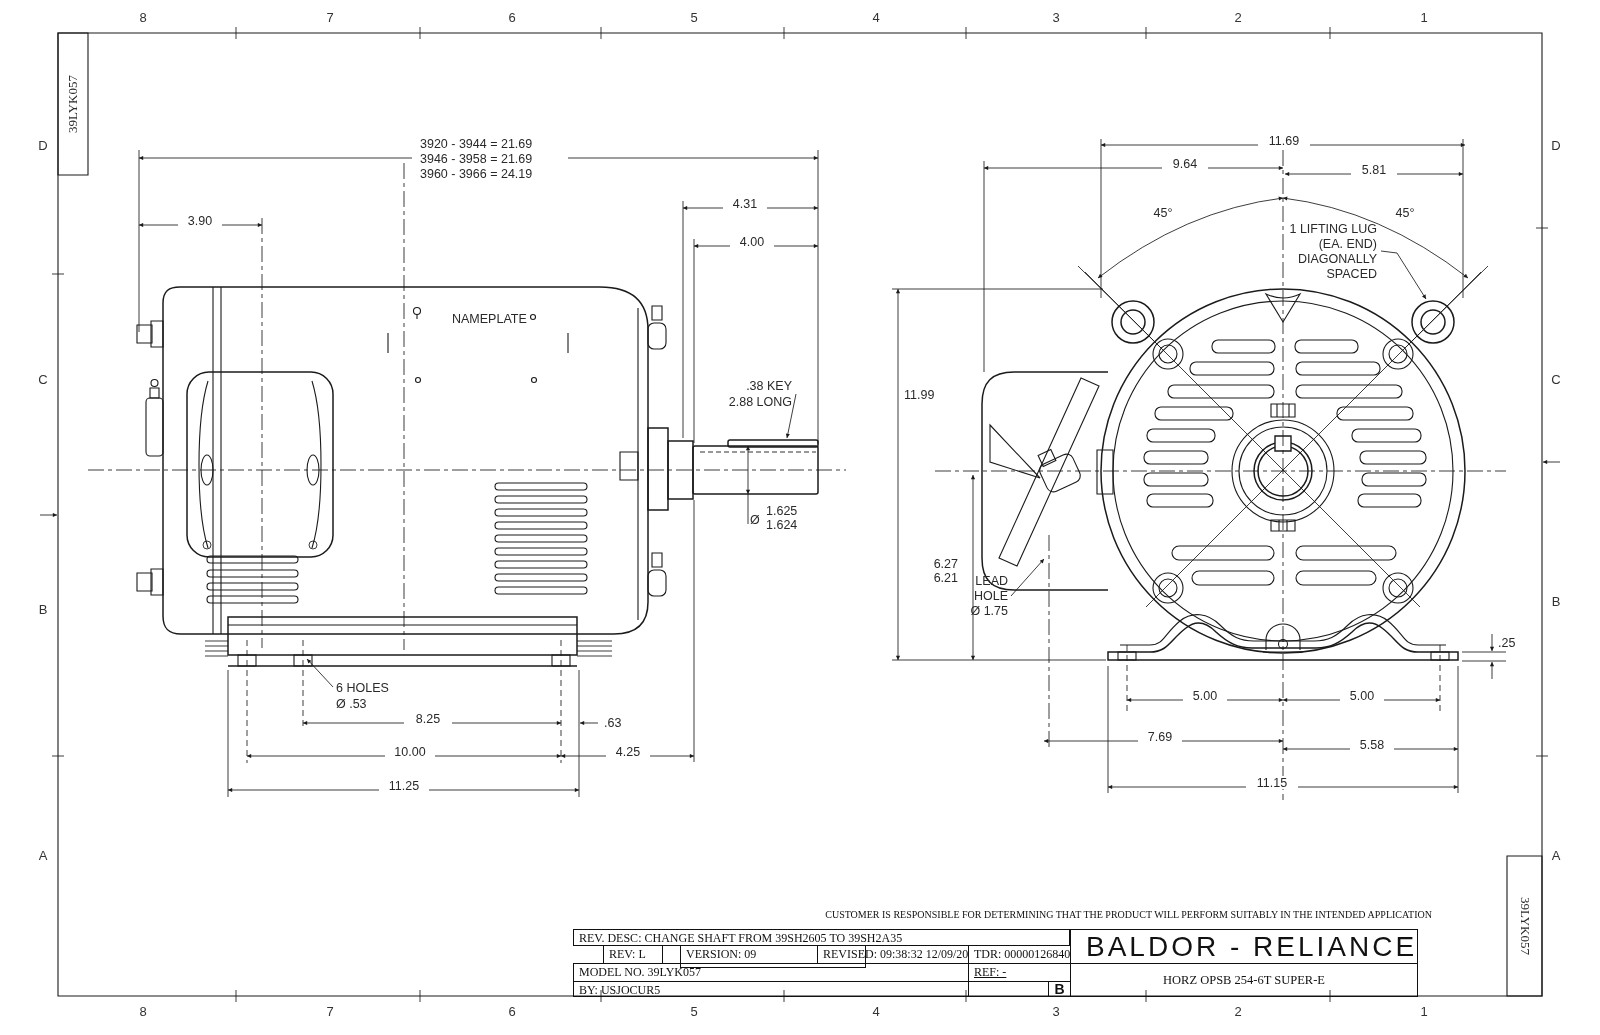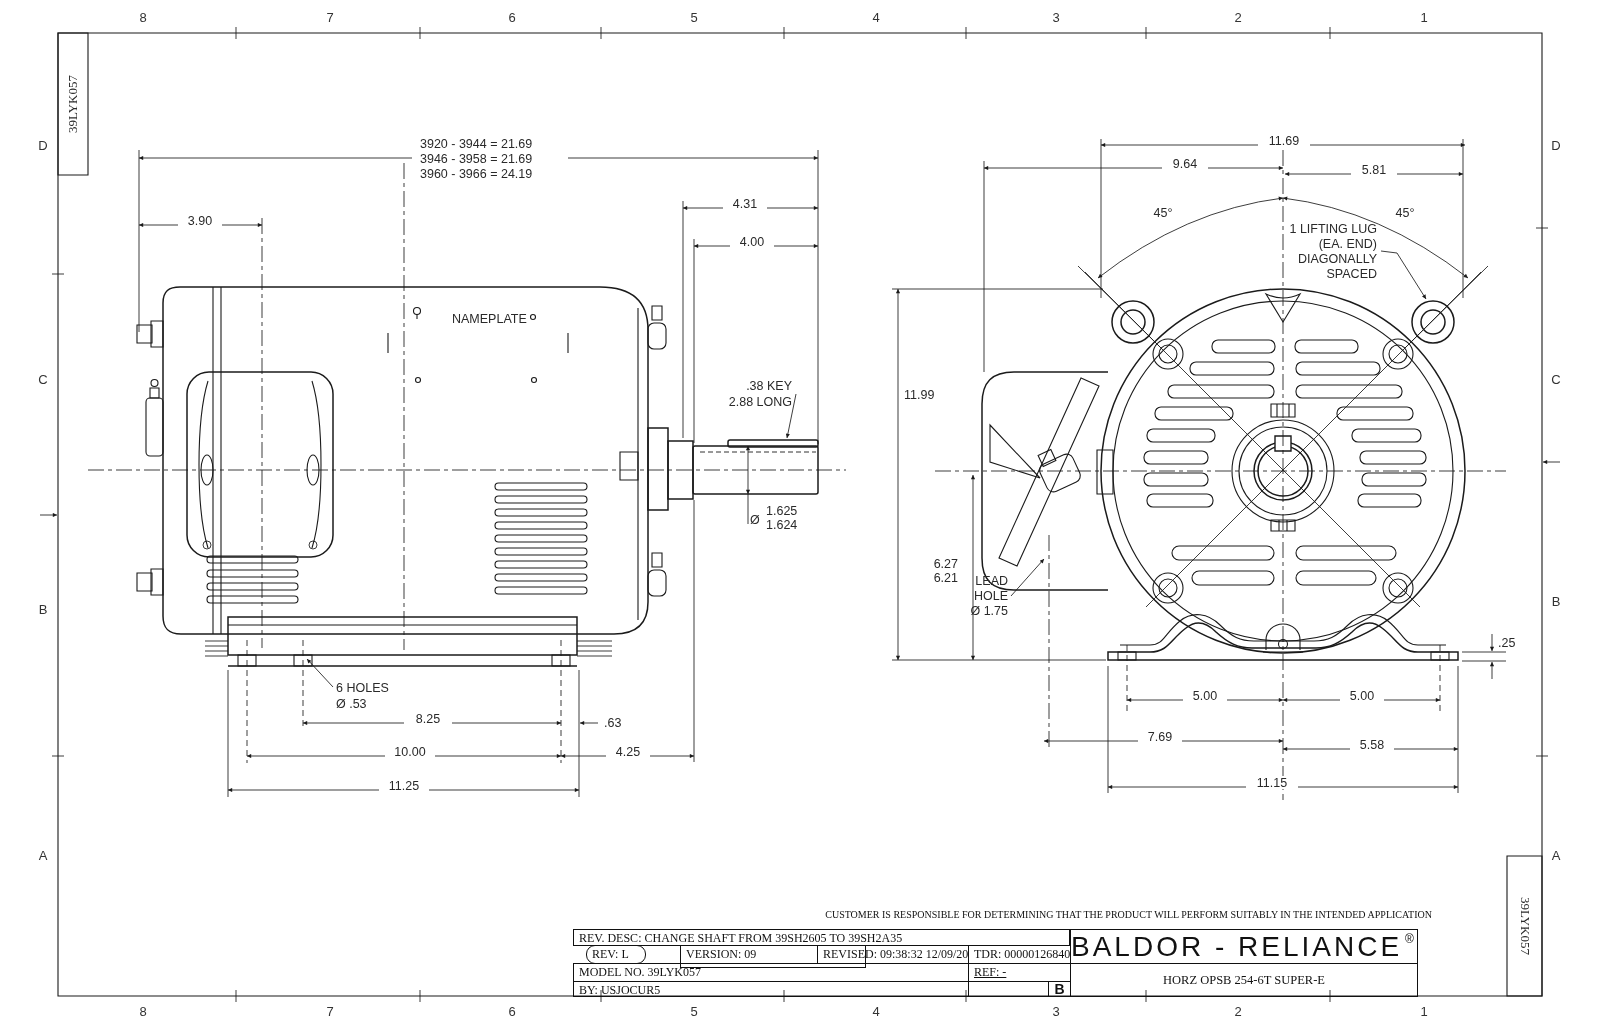--- a/index.html
+++ b/index.html
@@ -18,21 +18,21 @@
   .dt{font-size:12.5px;}     
   .zl{font-size:13px;fill:#333;}
   .pn{font-size:13px;font-family:"Liberation Serif",serif;}
   .bg{fill:#fff;stroke:none;}
   
   .tb{position:absolute;font-family:"Liberation Serif",serif;color:#111;}
   .cell{position:absolute;border:1px solid #111;font-size:12px;line-height:15px;
         padding:1px 0 10px 5px;box-sizing:border-box;white-space:nowrap;overflow:hidden;}
   .disc{position:absolute;top:909px;right:168px;font-family:"Liberation Serif",serif;
         font-size:10px;color:#111;white-space:nowrap;}
-  .brand{display:flex;align-items:center;justify-content:flex-start;padding:0;
+  .brand{display:flex;align-items:center;justify-content:flex-start;padding:15px;
          font-family:"Liberation Sans",sans-serif;font-size:28px;letter-spacing:3px;}
   .brand sup{font-size:12px;margin-left:3px;transform:translateY(-7px);}
   .prod{display:flex;align-items:center;justify-content:center;padding:0;font-size:12.5px;}
   .szbox{display:flex;align-items:center;justify-content:center;padding:0;
          font-family:"Liberation Sans",sans-serif;font-weight:bold;font-size:14px;}
 </style>
 </head>
 <body>
 
 <div id="sheet">
@@ -428,21 +428,21 @@
     <text class="dt" x="1372" y="749" text-anchor="middle">5.58</text>
     <rect class="bg" x="1246" y="776" width="52" height="13"></rect>
     <text class="dt" x="1272" y="787" text-anchor="middle">11.15</text>
   </g>
 </svg>
 
   <div class="disc">CUSTOMER IS RESPONSIBLE FOR DETERMINING THAT THE PRODUCT WILL PERFORM SUITABLY IN THE INTENDED APPLICATION</div>
 
   <div class="tb">
     <div class="cell" style="left:573px;top:929px;width:497px;height:17px;">REV. DESC: CHANGE SHAFT FROM 39SH2605 TO 39SH2A35</div>
-    <div class="cell" style="left:586px;top:945px;width:60px;height:19px;border-radius:9px;">REV:  L</div>
+    <div class="cell" style="left:603px;top:945px;width:60px;height:19px;">REV:  L</div>
     <div class="cell" style="left:632px;top:945px;width:186px;height:23px;margin-left:48px;">VERSION:  09</div>
     <div class="cell" style="left:817px;top:945px;width:152px;height:19px;">REVISED:  09:38:32 12/09/2025</div>
     <div class="cell" style="left:968px;top:945px;width:103px;height:19px;">TDR:  000001268407</div>
     <div class="cell" style="left:573px;top:963px;width:396px;height:34px;">MODEL NO.   39LYK057</div>
     <div class="cell" style="left:968px;top:963px;width:103px;height:19px;text-decoration:underline;">REF:  -</div>
     <div class="cell" style="left:573px;top:981px;width:476px;height:16px;">BY: USJOCUR5</div>
     <div class="cell szbox" style="left:1048px;top:981px;width:23px;height:16px;">B</div>
     <div class="cell brand" style="left:1070px;top:929px;width:348px;height:35px;">
       <span>BALDOR - RELIANCE</span>
         <sup>®</sup>

